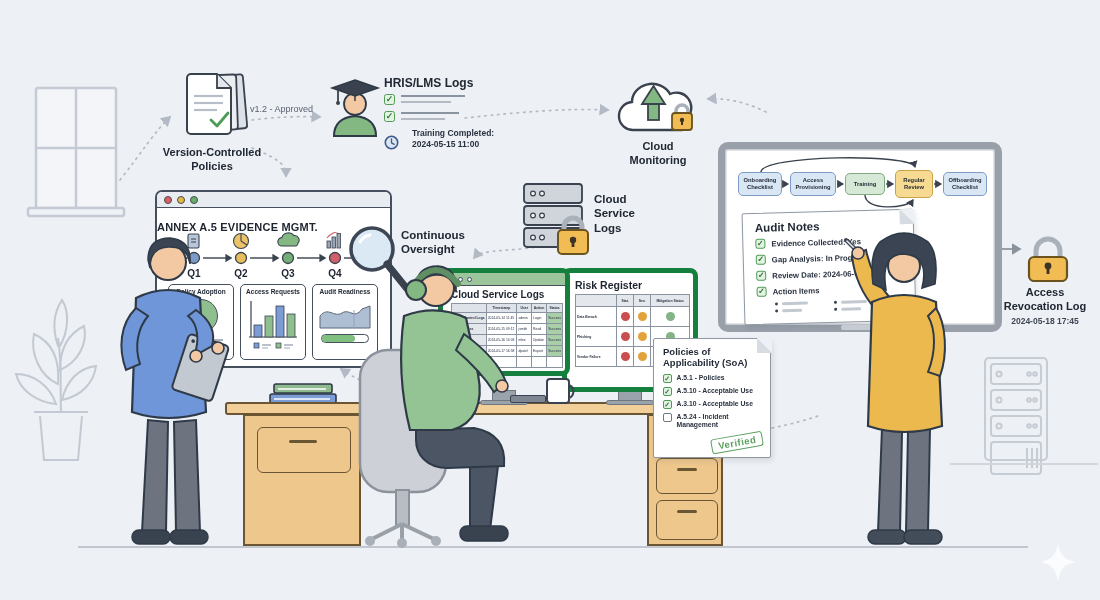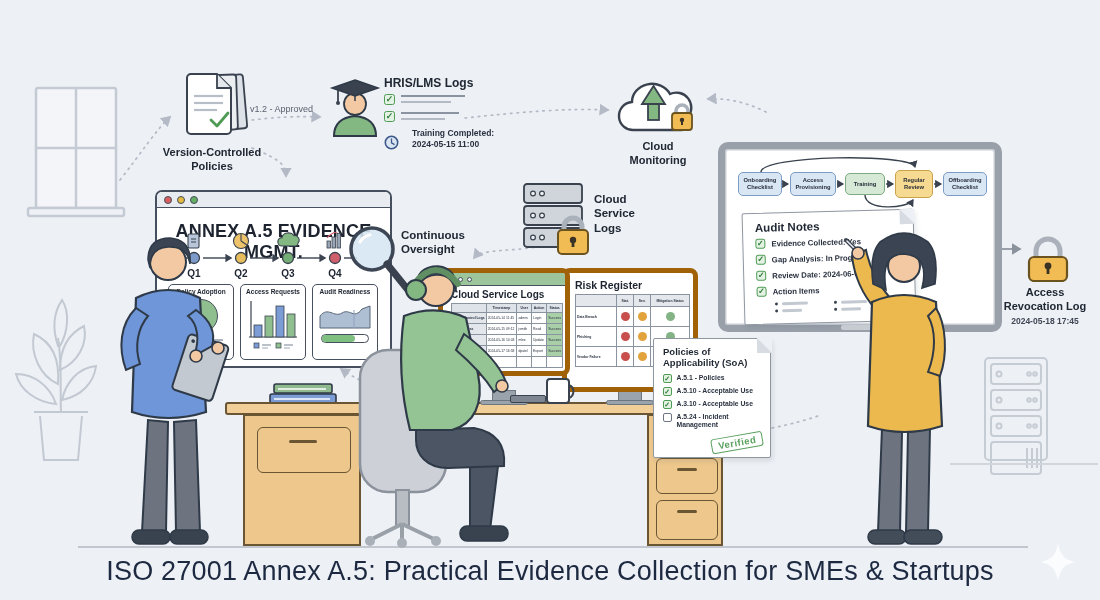--- a/index.html
+++ b/index.html
@@ -7,29 +7,29 @@
   #stage{position:relative;width:1100px;height:600px;background:#edf0f5;overflow:hidden;}
   .abs{position:absolute;}
   .cap{font-weight:700;color:#20283        3;text-align:center;line-height:1.25;font-size:11px;}
   .cap{font-weight:700;color:#202833;text-align:center;line-height:1.25;font-size:11px;}
   .capl{font-weight:700;color:#202833;text-align:left;line-height:1.25;font-size:11.5px;}
   .small-note{font-size:9px;color:#5a626e;}
   
   .board{background:#fff;border:2px solid #454f5d;border-radius:7px;}
   .board-bar{height:16px;background:#e8ecf0;border-bottom:1.5px solid #454f5d;border-radius:5px 5px 0 0;display:flex;align-items:center;padding-left:7px;gap:5px;}
   .dot{width:8px;height:8px;border-radius:50%;border:1.2px solid #454f5d;}
-  .board-title{font-weight:700;font-size:18px;color:#1d2430;text-align:center;margin-top:13px;letter-spacing:.2px;}
+  .board-title{font-weight:700;font-size:11px;color:#1d2430;text-align:left;margin-top:13px;letter-spacing:.2px;}
   .mini-panel{position:absolute;width:66px;height:76px;border:1.5px solid #454f5d;border-radius:5px;background:#fff;}
   .mini-title{font-weight:700;font-size:6.5px;color:#1d2430;text-align:center;margin-top:3px;}
   .pie{width:34px;height:34px;border-radius:50%;border:1.5px solid #454f5d;
        background:conic-gradient(#8fbf8f 0 50%, #7b9cd4 50% 70%, #ecc36a 70% 100%);margin:4px auto 0;}
   .pbar{width:48px;height:9px;border:1.5px solid #454f5d;border-radius:5px;margin:2px auto 0;overflow:hidden;}
   .pbar>div{height:100%;width:72%;background:#7fbf7f;border-radius:4px;}
   
-  .monitor{background:#fff;border:5px solid #a16207;border-radius:8px;}
+  .monitor{background:#fff;border:5px solid #15803d;border-radius:8px;}
   .mon-stand{background:#9aa2ab;border:1.5px solid #6e7680;}
   .mtitle{font-weight:700;color:#1d2430;}
   table.micro{border-collapse:collapse;width:100%;}
   table.micro td,table.micro th{border:1px solid #8a94a0;font-size:3.4px;color:#2a3240;padding:1px 1px;overflow:hidden;white-space:nowrap;}
   .csl th{background:#dde3e8;height:9px;font-weight:700;}
   .csl td{height:11px;}
   .csl td.c0{background:#e3e7ec;font-weight:700;}
   .csl td.stat{background:#a9cfa9;}
   .risk th{background:#e4e8ec;height:12px;font-size:4.2px;font-weight:700;}
   .risk td{height:20px;font-size:4.6px;}
@@ -625,14 +625,13 @@
         <span class="cbx2">✓</span>
         <span class="soa-text">A.3.10 - Acceptable Use</span>
       </div>
     <div class="soa-row" style="width:84px;">
         <span class="cbx2 empty"></span>
         <span class="soa-text">A.5.24 - Incident Management</span>
       </div>
     <div class="stamp">Verified</div>
   </div>
 
-  <div class="abs footer-title" style="left:0;top:556px;">ISO 27001 Annex A.5: Practical Evidence Collection for SMEs &amp; Startups</div>
 </div>
 
 </body></html>

